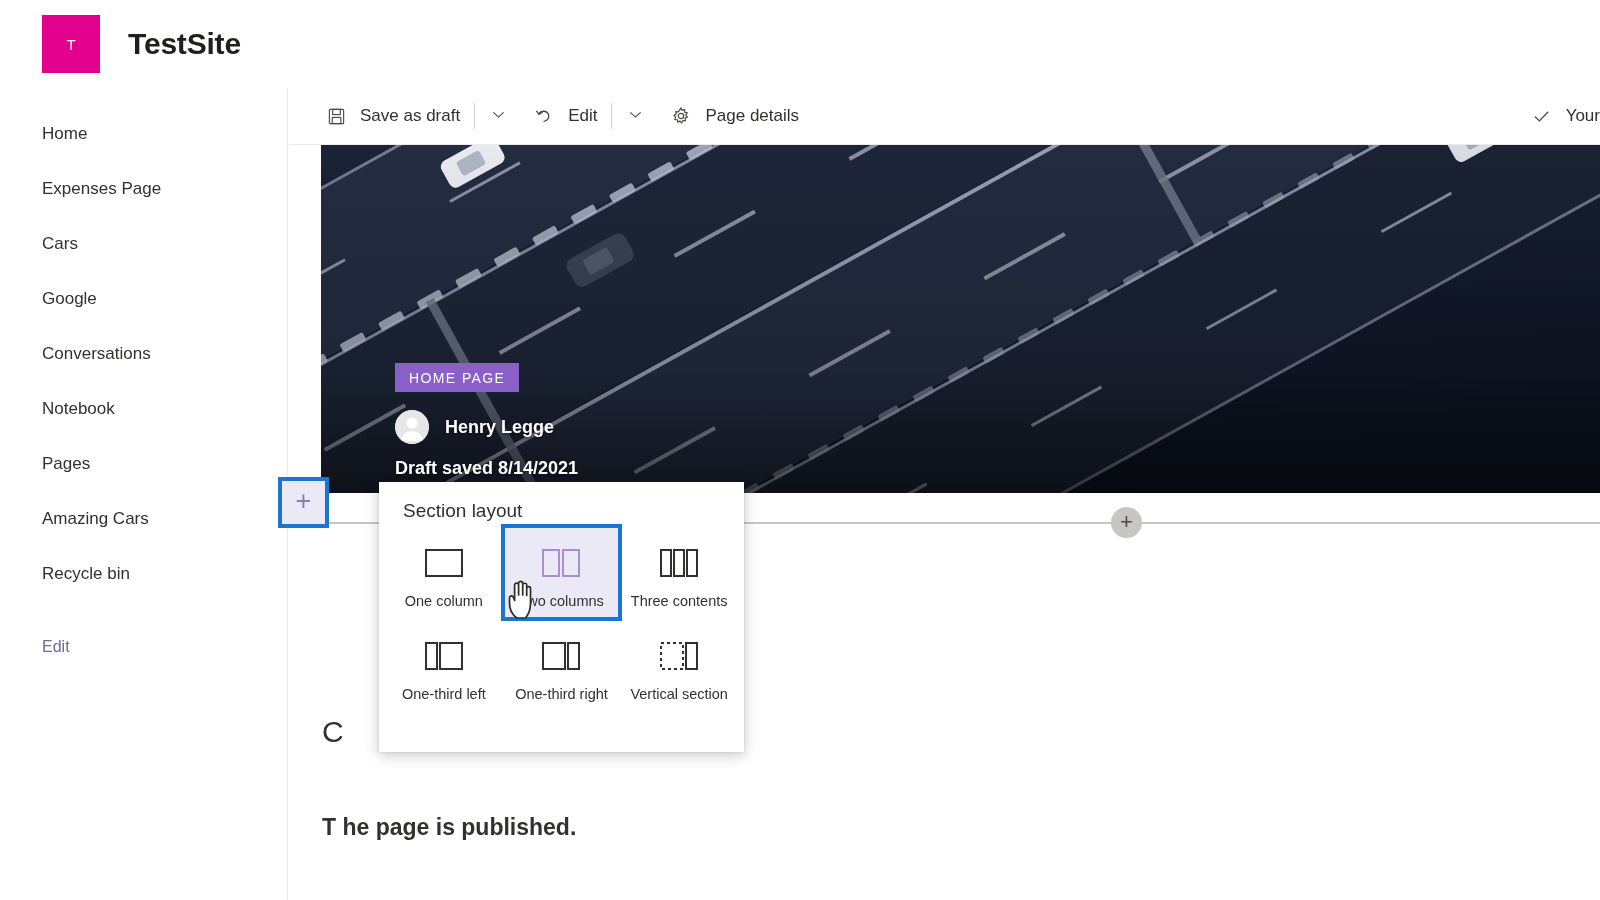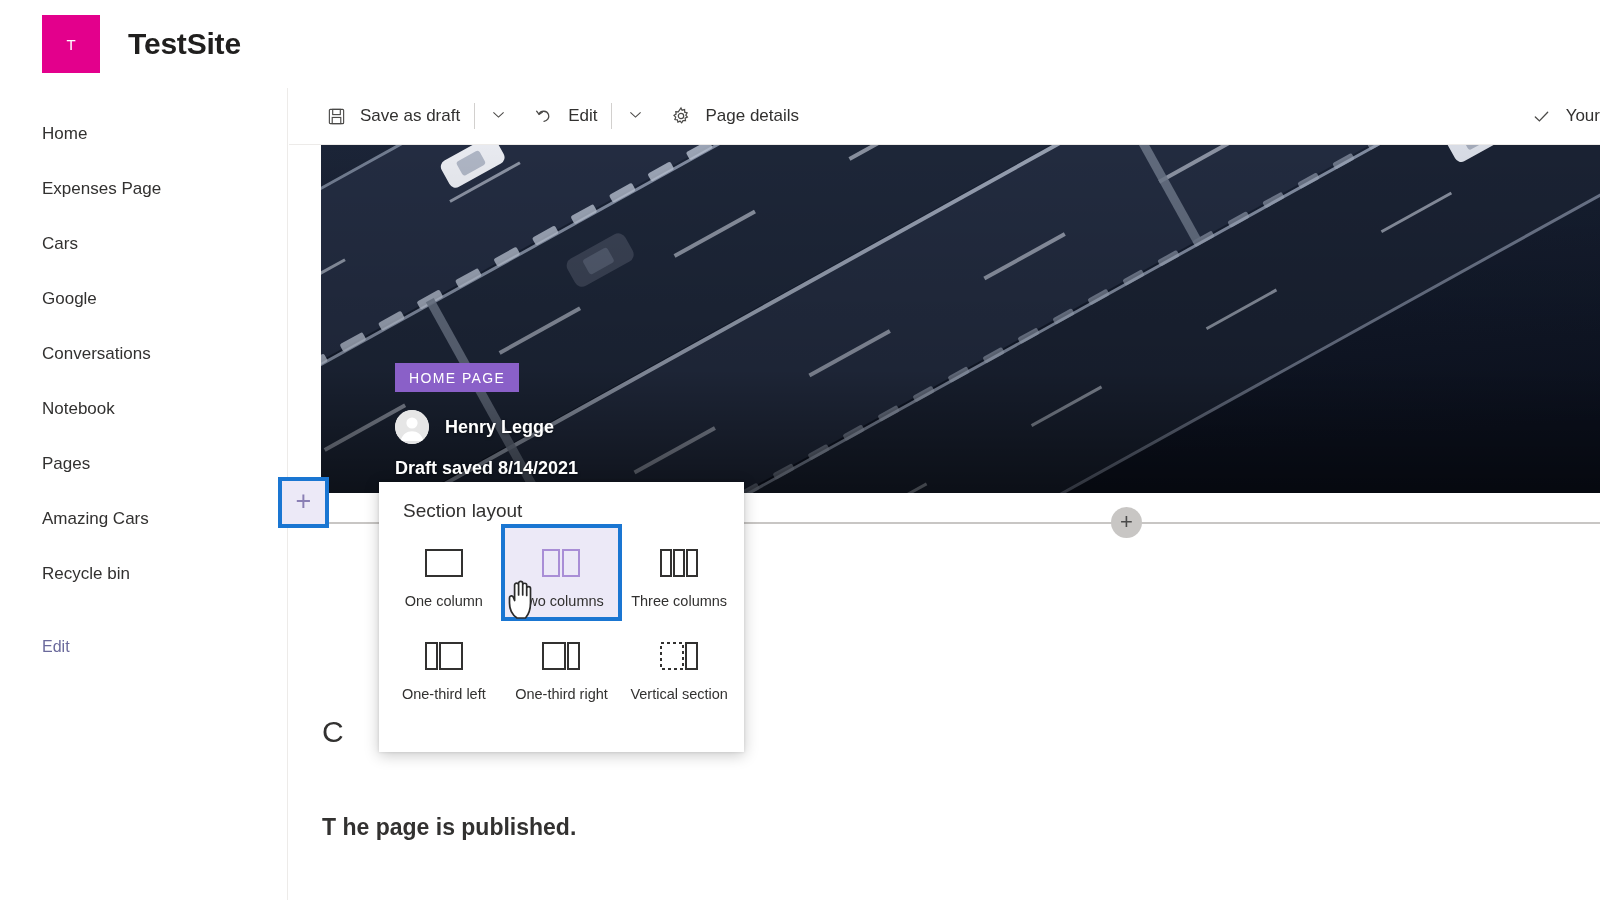--- a/index.html
+++ b/index.html
@@ -675,21 +675,21 @@
     </div>
 
     <div class="layout-cell">
       <div class="layout-icon">
         <svg width="42" height="32" viewBox="0 0 42 32" fill="none" stroke="#323130" stroke-width="2">
           <rect x="3" y="3" width="10" height="26"></rect>
           <rect x="16" y="3" width="10" height="26"></rect>
           <rect x="29" y="3" width="10" height="26"></rect>
         </svg>
       </div>
-      <div class="layout-label">Three columns</div>
+      <div class="layout-label">Three contents</div>
     </div>
 
     <div class="layout-cell">
       <div class="layout-icon">
         <svg width="42" height="32" viewBox="0 0 42 32" fill="none" stroke="#323130" stroke-width="2">
           <rect x="3" y="3" width="11" height="26"></rect>
           <rect x="17" y="3" width="22" height="26"></rect>
         </svg>
       </div>
       <div class="layout-label">One-third left</div>

